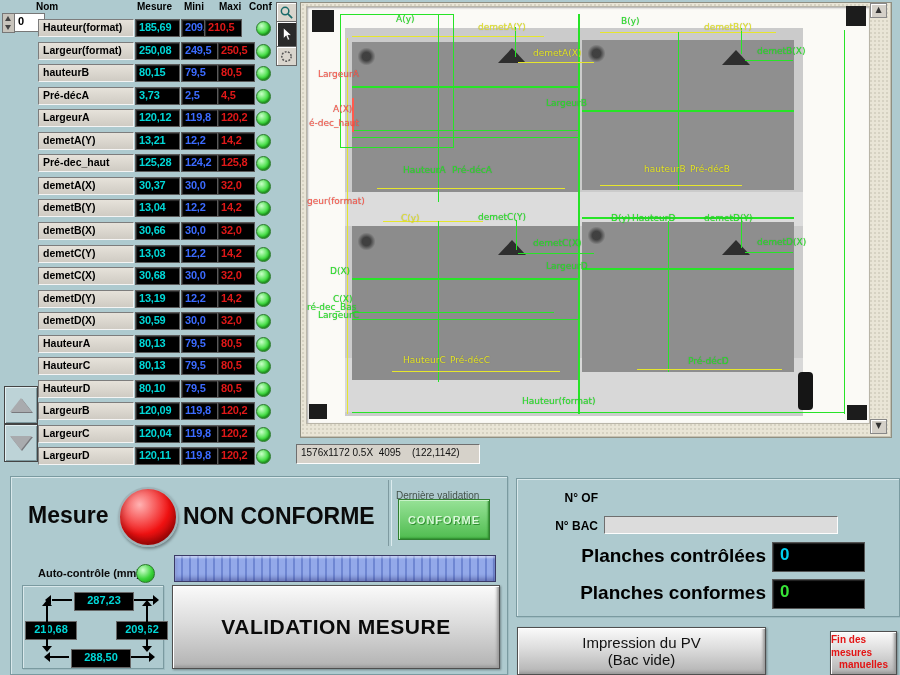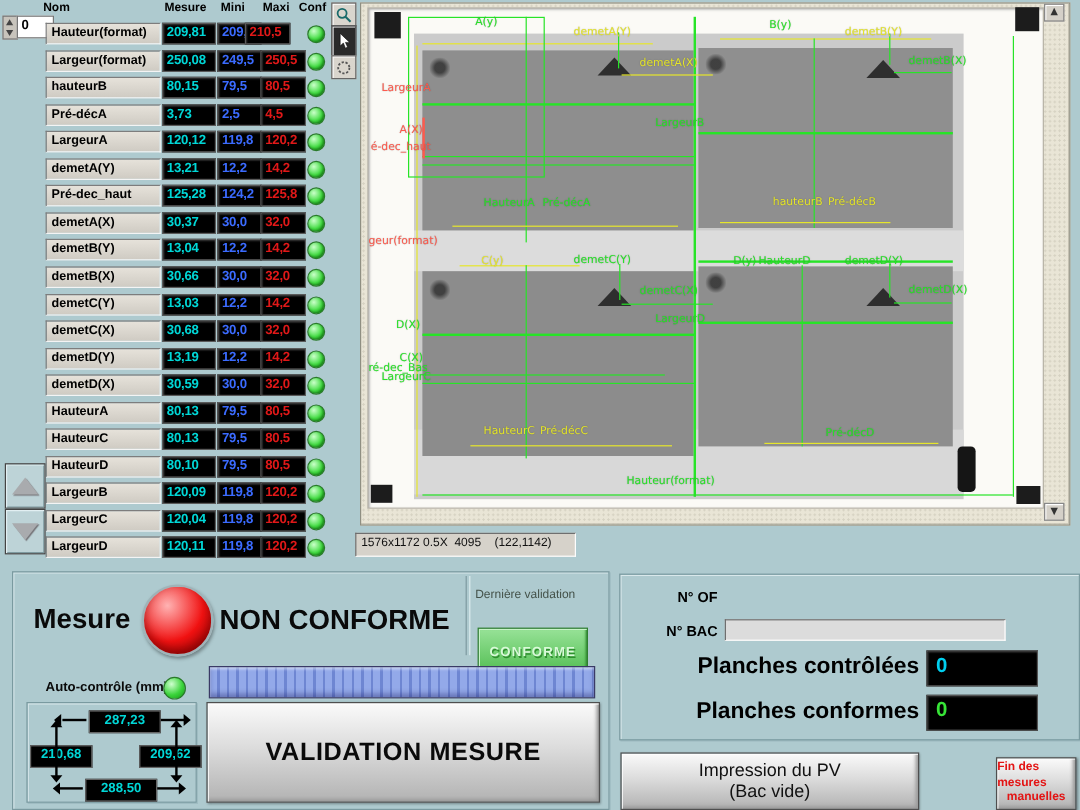--- a/index.html
+++ b/index.html
@@ -53,21 +53,21 @@
   .biglabel{position:absolute;font:bold 23px "Liberation Sans",sans-serif;color:#0a0a0a;}
   .bigled{position:absolute;border-radius:50%;
      background:radial-gradient(circle at 35% 28%,#FFB3B3,#F11212 55%,#8E0000 95%);
      border:2px solid #9FB3B8;box-shadow:inset 0 -4px 8px rgba(90,0,0,.5),1px 2px 3px rgba(0,0,0,.35);}
   .smallled{position:absolute;border-radius:50%;background:radial-gradient(circle at 35% 30%,#CFFFCF,#3BD43B 55%,#129312);border:1px solid #2a7a2a;}
   .btn3d{position:absolute;background:linear-gradient(#FAFAFA,#DCDCDC 45%,#B2B2B2);
      border:1px solid #4f4f4f;box-shadow:inset 1px 1px 0 #fff,inset -2px -2px 3px #9a9a9a,1px 1px 2px rgba(0,0,0,.35);
      display:flex;flex-direction:column;align-items:center;justify-content:center;cursor:default;}
   .greenbtn{position:absolute;background:linear-gradient(#97E297,#4FBC4F);border:1px solid #2F7F2F;
      box-shadow:inset 1px 1px 0 #C8F2C8,inset -1px -1px 2px #2d8a2d;display:flex;align-items:center;justify-content:center;
-     font:bold 11px "Liberation Sans",sans-serif;color:#D9F9D9;text-shadow:1px 1px 0 #2F8F2F;letter-spacing:1px;margin-top:24px;}
+     font:bold 11px "Liberation Sans",sans-serif;color:#D9F9D9;text-shadow:1px 1px 0 #2F8F2F;letter-spacing:1px;}
   .pbar{position:absolute;border:1px solid #3A3A66;background:
      repeating-linear-gradient(90deg,#93A9E9 0px,#93A9E9 6px,#6E86D2 6px,#6E86D2 8px);
      box-shadow:inset 0 2px 2px rgba(255,255,255,.45),inset 0 -3px 4px rgba(20,20,90,.35);}
   .dimdisp{position:absolute;height:16px;background:#000;border:1px solid #666;
      font:bold 11px "Liberation Sans",sans-serif;color:#00D7D7;text-align:center;padding-top:1px;}
   .dimline{position:absolute;background:#000;}
   .tri{position:absolute;width:0;height:0;}
   .inpt{position:absolute;height:18px;background:#DCDCDC;border:1px solid;border-color:#6f6f6f #fdfdfd #fdfdfd #6f6f6f;
      font:bold 13px "Liberation Sans",sans-serif;color:#1a1a1a;padding:0 0 0 5px;outline:none;box-sizing:border-box;}
   .cntdisp{position:absolute;width:84px;height:26px;background:#000;border:1px solid #555;
@@ -89,21 +89,21 @@
     <div class="spin-arrows">
         <div class="u"></div>
         <div class="d"></div>
       </div>
     <div class="spin-val">0</div>
   </div>
 
   <div id="rows">
       <div>
         <div class="namefield" style="left: 38px; top: 19px; width: 90px;">Hauteur(format)</div>
-        <div class="disp c-mes" style="left: 135px; top: 19px; width: 40px;">209,81</div>
+        <div class="disp c-mes" style="left: 135px; top: 19px; width: 40px;">185,69</div>
         <div class="disp c-min" style="left: 181px; top: 19px; width: 32px;">209,5</div>
         <div class="disp c-max" style="left: 204px; top: 19px; width: 33px;">210,5</div>
         <div class="led" style="left: 256px; top: 21px; width: 13px; height: 13px;"></div>
       </div>
       <div>
         <div class="namefield" style="left: 38px; top: 42px; width: 90px;">Largeur(format)</div>
         <div class="disp c-mes" style="left: 135px; top: 42px; width: 40px;">250,08</div>
         <div class="disp c-min" style="left: 181px; top: 42px; width: 32px;">249,5</div>
         <div class="disp c-max" style="left: 217px; top: 42px; width: 33px;">250,5</div>
         <div class="led" style="left: 256px; top: 44px; width: 13px; height: 13px;"></div>
@@ -326,21 +326,21 @@
       <span class="olabel" style="left: 533px; top: 48px; color: rgb(230, 230, 44);">demetA(X)</span>
       <span class="olabel" style="left: 318px; top: 69px; color: rgb(255, 90, 77);">LargeurA</span>
       <span class="olabel" style="left: 333px; top: 104px; color: rgb(255, 90, 77);">A(X)</span>
       <span class="olabel" style="left: 309px; top: 118px; color: rgb(255, 90, 77);">é-dec_haut</span>
       <span class="olabel" style="left: 546px; top: 98px; color: rgb(39, 228, 39);">LargeurB</span>
       <span class="olabel" style="left: 403px; top: 165px; color: rgb(39, 228, 39);">HauteurA</span>
       <span class="olabel" style="left: 452px; top: 165px; color: rgb(39, 228, 39);">Pré-décA</span>
       <span class="olabel" style="left: 307px; top: 196px; color: rgb(255, 90, 77);">geur(format)</span>
       <span class="olabel" style="left: 401px; top: 213px; color: rgb(230, 230, 44);">C(y)</span>
       <span class="olabel" style="left: 478px; top: 212px; color: rgb(39, 228, 39);">demetC(Y)</span>
-      <span class="olabel" style="left: 621px; top: 16px; color: rgb(39, 228, 39); margin-left: 20px;">B(y)</span>
+      <span class="olabel" style="left: 621px; top: 16px; color: rgb(39, 228, 39);">B(y)</span>
       <span class="olabel" style="left: 704px; top: 22px; color: rgb(230, 230, 44);">demetB(Y)</span>
       <span class="olabel" style="left: 757px; top: 46px; color: rgb(39, 228, 39);">demetB(X)</span>
       <span class="olabel" style="left: 644px; top: 164px; color: rgb(230, 230, 44);">hauteurB</span>
       <span class="olabel" style="left: 690px; top: 164px; color: rgb(230, 230, 44);">Pré-décB</span>
       <span class="olabel" style="left: 611px; top: 213px; color: rgb(39, 228, 39);">D(y)</span>
       <span class="olabel" style="left: 632px; top: 213px; color: rgb(39, 228, 39);">HauteurD</span>
       <span class="olabel" style="left: 704px; top: 213px; color: rgb(39, 228, 39);">demetD(Y)</span>
       <span class="olabel" style="left: 533px; top: 238px; color: rgb(39, 228, 39);">demetC(X)</span>
       <span class="olabel" style="left: 546px; top: 261px; color: rgb(39, 228, 39);">LargeurD</span>
       <span class="olabel" style="left: 330px; top: 266px; color: rgb(39, 228, 39);">D(X)</span>

